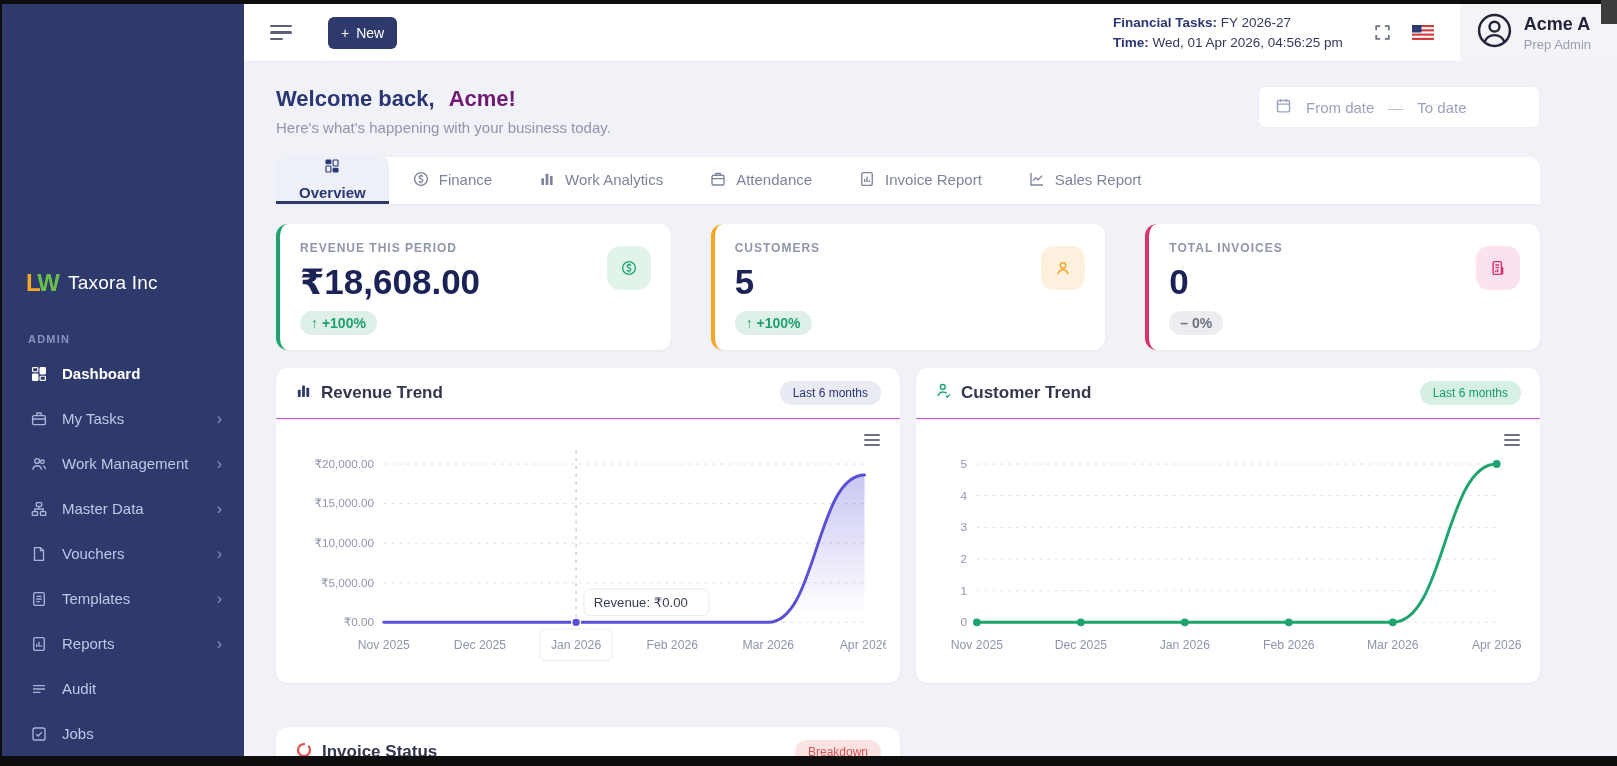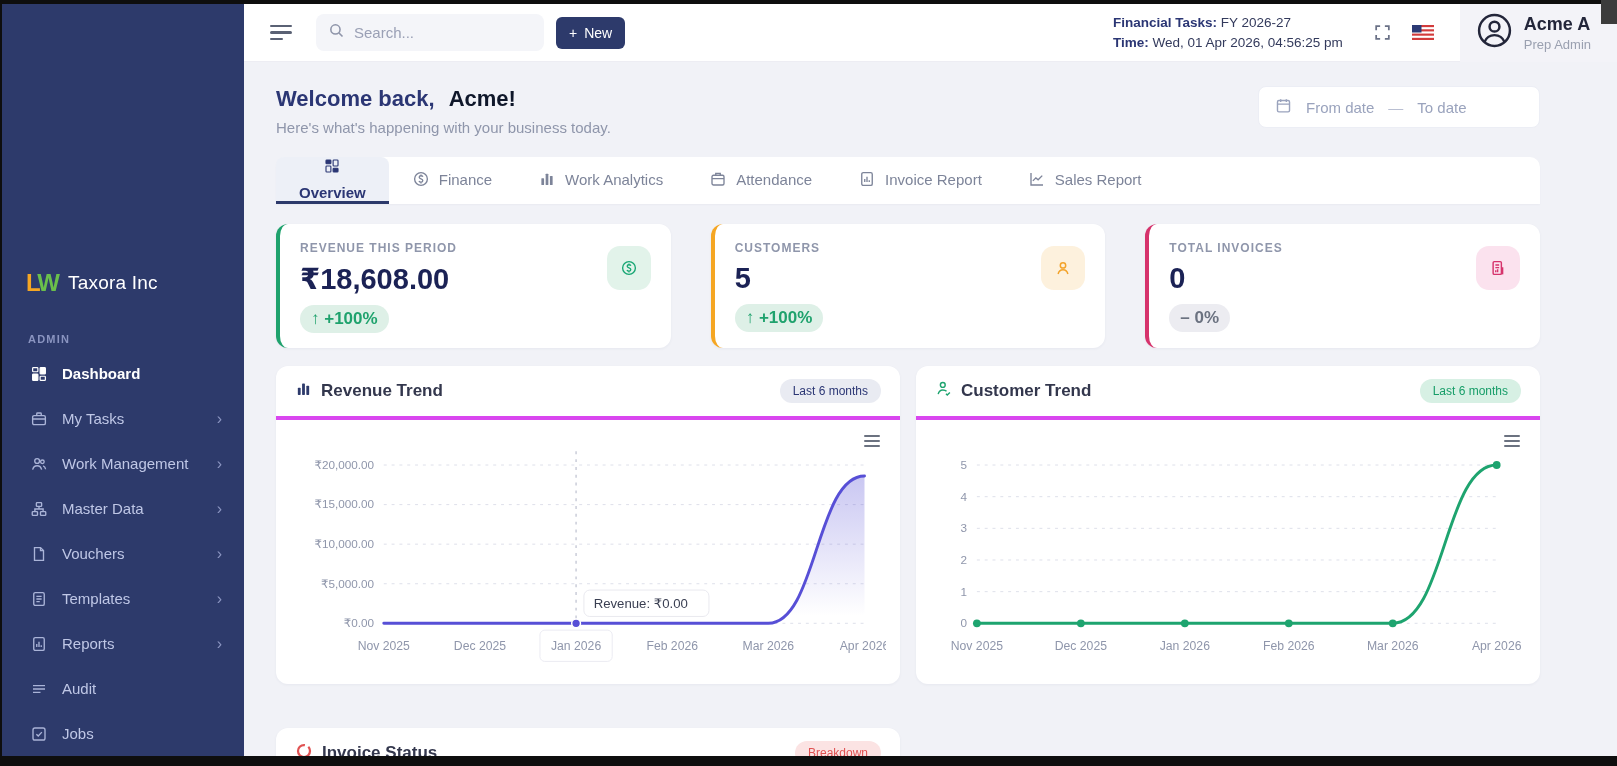--- a/index.html
+++ b/index.html
@@ -37,42 +37,42 @@
   .top-ico { color:#6a7186; margin:0 10px; cursor:pointer; display:flex; align-items:center; }
   .user-chip { height:58px; background:#f3f3f8; display:flex; align-items:center; gap:11px; padding:0 26px 0 16px; margin-left:16px; cursor:pointer; }
   .user-name { font-size:18px; font-weight:700; color:#23263a; }
   .user-role { font-size:13px; color:#9aa0b0; margin-top:2px; }
   .corner-dark { position:absolute; top:0; right:0; width:16px; height:24px; background:#3c3c3c; }
 
   
   .content { flex:1; overflow:hidden; padding:24px 77px 0 32px; background:#f1f2f7; }
   .welcome-row { display:flex; justify-content:space-between; align-items:flex-start; }
   .welcome-title { font-size:22px; font-weight:800; color:#2b3674; }
-  .welcome-title .hl { color:#0f172a;margin-left:8px; }
+  .welcome-title .hl { color:#701a75;margin-left:8px; }
   .welcome-sub { font-size:15px; color:#8f96ab; margin-top:7px; }
   .date-box { width:282px; height:42px; background:#fff; border:1px solid #eceef5; border-radius:8px; display:flex; align-items:center; gap:14px; padding:0 16px; color:#9aa3bd; font-size:15px; cursor:pointer; }
   .date-box .sep { color:#b9bfd2; }
 
   .tabs-card { margin-top:21px; background:#fff; border-radius:10px 10px 0 0; display:flex; height:47px; box-shadow:0 1px 2px rgba(40,50,90,.04); }
   .tab { display:flex; align-items:center; gap:9px; padding:0 23px; font-size:15px; color:#7d8499; cursor:pointer; border-bottom:3px solid transparent; }
   .tab .ico { display:flex; }
   .tab.active { background:#edf0f7; color:#2b3674; font-weight:700; border-bottom-color:#2d3a6b; border-radius:8px 8px 0 0;flex-direction:column; }
 
   .stats-row { display:flex; gap:40px; margin-top:20px; }
   .stat-card { flex:1; background:#fff; border-radius:12px; border-left:4px solid; padding:17px 20px 15px; position:relative; box-shadow:0 1px 3px rgba(40,50,90,.05); }
   .stat-label { font-size:12px; font-weight:700; letter-spacing:1px; color:#8f96ab; }
-  .stat-value { font-size:29px; font-weight:800; color:#1b2255; margin:7px 0 9px; }
-  .stat-badge { display:inline-block; font-size:17px; font-weight:700; border-radius:14px; padding:4px 11px; }
+  .stat-value { font-size:35px; font-weight:800; color:#1b2255; margin:7px 0 9px; }
+  .stat-badge { display:inline-block; font-size:14px; font-weight:700; border-radius:14px; padding:4px 11px; }
   .stat-badge.up { background:#def0e7; color:#1fa26d; }
   .stat-badge.flat { background:#ececf1; color:#6b7280; }
   .stat-ico { position:absolute; right:20px; top:22px; width:44px; height:44px; border-radius:13px; display:flex; align-items:center; justify-content:center; }
 
   .charts-row { display:flex; gap:16px; margin-top:18px; }
   .panel { background:#fff; border-radius:12px; box-shadow:0 1px 3px rgba(40,50,90,.05); flex:1; min-width:0; }
-  .panel-head { display:flex; align-items:center; justify-content:space-between; padding:13px 19px; border-bottom:4px solid #d946ef; }
+  .panel-head { display:flex; align-items:center; justify-content:space-between; padding:13px 19px; border-bottom:1px solid #d946ef; }
   .panel-title { display:flex; align-items:center; gap:9px; font-size:17px; font-weight:800; color:#33374d; }
   .panel-pill { font-size:12px; font-weight:400; border-radius:14px; padding:5px 13px; }
   .pill-navy { background:#e9ebf2; color:#2b3674; }
   .pill-green { background:#d7f0e4; color:#169d68; }
   .pill-red { background:#fbe3e3; color:#e05252; }
   .panel-body { position:relative; padding:6px 14px 8px; }
   .chart-menu { position:absolute; top:12px; right:20px; width:16px; cursor:pointer; }
   .chart-menu span { display:block; height:2px; background:#6b7280; margin:3px 0; border-radius:1px; }
   svg.chart { width:100%; height:250px; display:block; }
 
@@ -190,29 +190,20 @@
   </aside>
 
   <div class="main">
 
     <header class="topbar">
       <div class="hamburger">
           <span></span>
           <span></span>
           <span></span>
         </div>
-      <div class="search-box">
-        <span>
-          <svg width="17" height="17" viewBox="0 0 24 24" fill="none" stroke="#8e94a9" stroke-width="2.2">
-              <circle cx="10.5" cy="10.5" r="6.5"></circle>
-              <path d="M15.5 15.5 L20.5 20.5"></path>
-            </svg>
-        </span>
-        <input type="text" placeholder="Search..." style="">
-      </div>
       <button class="btn-new">
         <span>+</span>
         <span>New</span>
       </button>
       <div class="top-spacer"></div>
       <div class="fy-block">
         <div><b>Financial Tasks:</b><span> FY 2026-27</span></div>
         <div><b>Time:</b><span> Wed, 01 Apr 2026, 04:56:25 pm</span></div>
       </div>
       <span class="top-ico">

